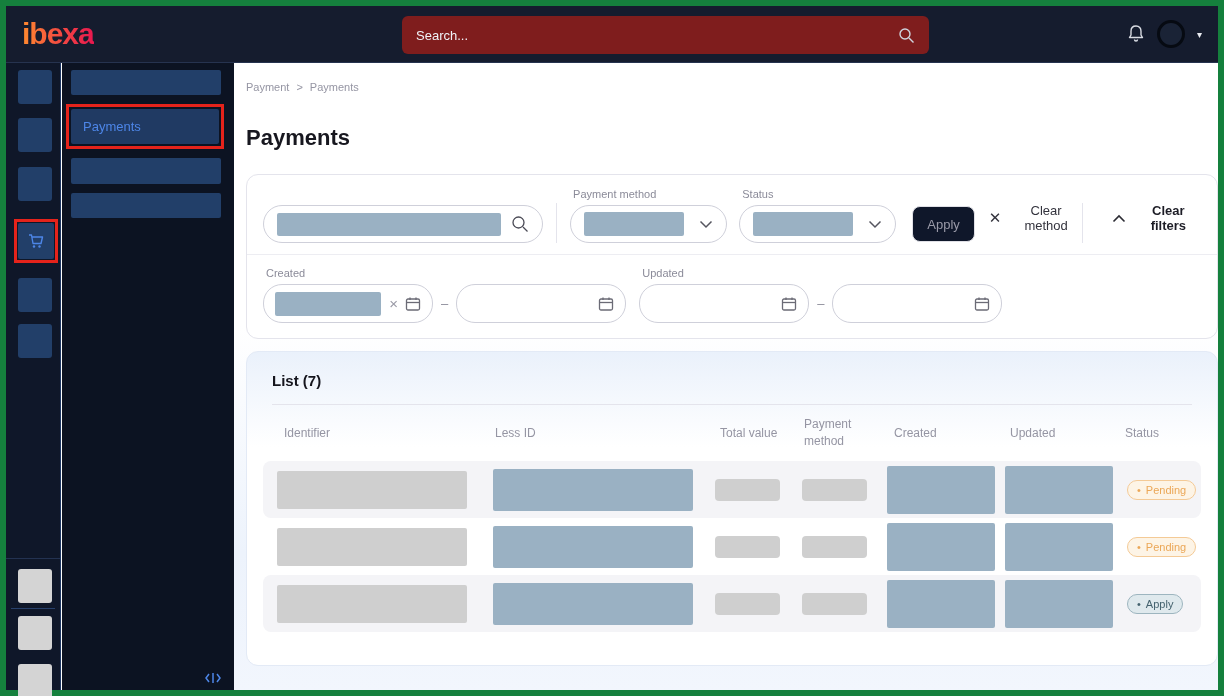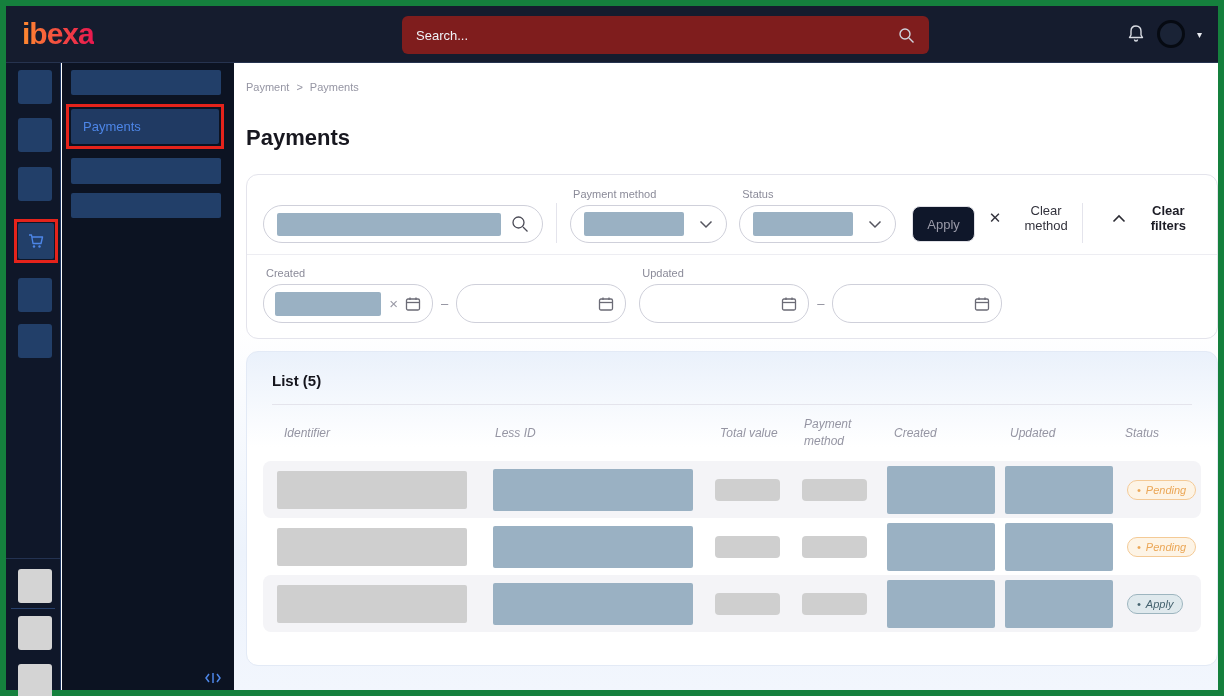--- a/index.html
+++ b/index.html
@@ -81,21 +81,21 @@
   .cal.after-x { margin-left:0; }
   .dash { color:#8b8b99; margin:0 8px; font-size:13px; }
   .gap14 { width:13px; }
 
   
   .list-card { margin-top:12px; width:972px; min-height:308px;
                background:linear-gradient(180deg,#eaf1fb 0%,#ffffff 95px);
                border:1px solid #e3eaf6; border-radius:12px; padding:15px 16px 33px 16px; }
   .list-title { font-size:15px; font-weight:bold; color:#15151d; padding:5px 9px 15px 9px; }
   .list-div { height:1px; background:#e4e4ec; margin:0 9px; }
-  .tgrid { display:grid; grid-template-columns:230px 222px 87px 85px 118px 110px 1fr; align-items:center;font-style:italic; }
+  .tgrid { display:grid; grid-template-columns:230px 222px 87px 85px 118px 110px 1fr; align-items:center; }
   .thead { height:56px; }
   .th { font-size:12px; color:#9595a3; font-weight:normal; text-align:left; padding-right:10px; line-height:1.4; }
   .th.c1 { padding-left:21px; } .th.c2 { padding-left:2px; } .th.c3 { padding-left:5px; }
   .th.c4 { padding-left:2px; } .th.c5 { padding-left:7px; } .th.c6 { padding-left:5px; } .th.c7 { padding-left:10px; }
   .trow { height:57px; border-radius:8px; }
   .trow.striped { background:#f4f4f7; }
   .cell { display:flex; align-items:center; }
   .cell.c1 { padding-left:14px; } .cell.c7 { padding-left:12px; }
   .ph-id { width:190px; height:38px; background:#cfcfcf; border-radius:2px; }
   .ph-order { width:200px; height:42px; background:#9ab1c3; border-radius:2px; }
@@ -293,21 +293,21 @@
                     <line x1="11" y1="1.5" x2="11" y2="4" stroke="#6b6b76" stroke-width="1.3"></line>
                   </svg>
               </span>
             </div>
           </div>
         </div>
       </div>
     </section>
 
     <section class="list-card">
-      <h2 class="list-title">List (5)</h2>
+      <h2 class="list-title">List (7)</h2>
       <div class="list-div"></div>
 
       <div class="tgrid thead">
         <span class="th c1">Identifier</span>
         <span class="th c2">Less ID</span>
         <span class="th c3">Total value</span>
         <span class="th c4">Payment method</span>
         <span class="th c5">Created</span>
         <span class="th c6">Updated</span>
         <span class="th c7">Status</span>

